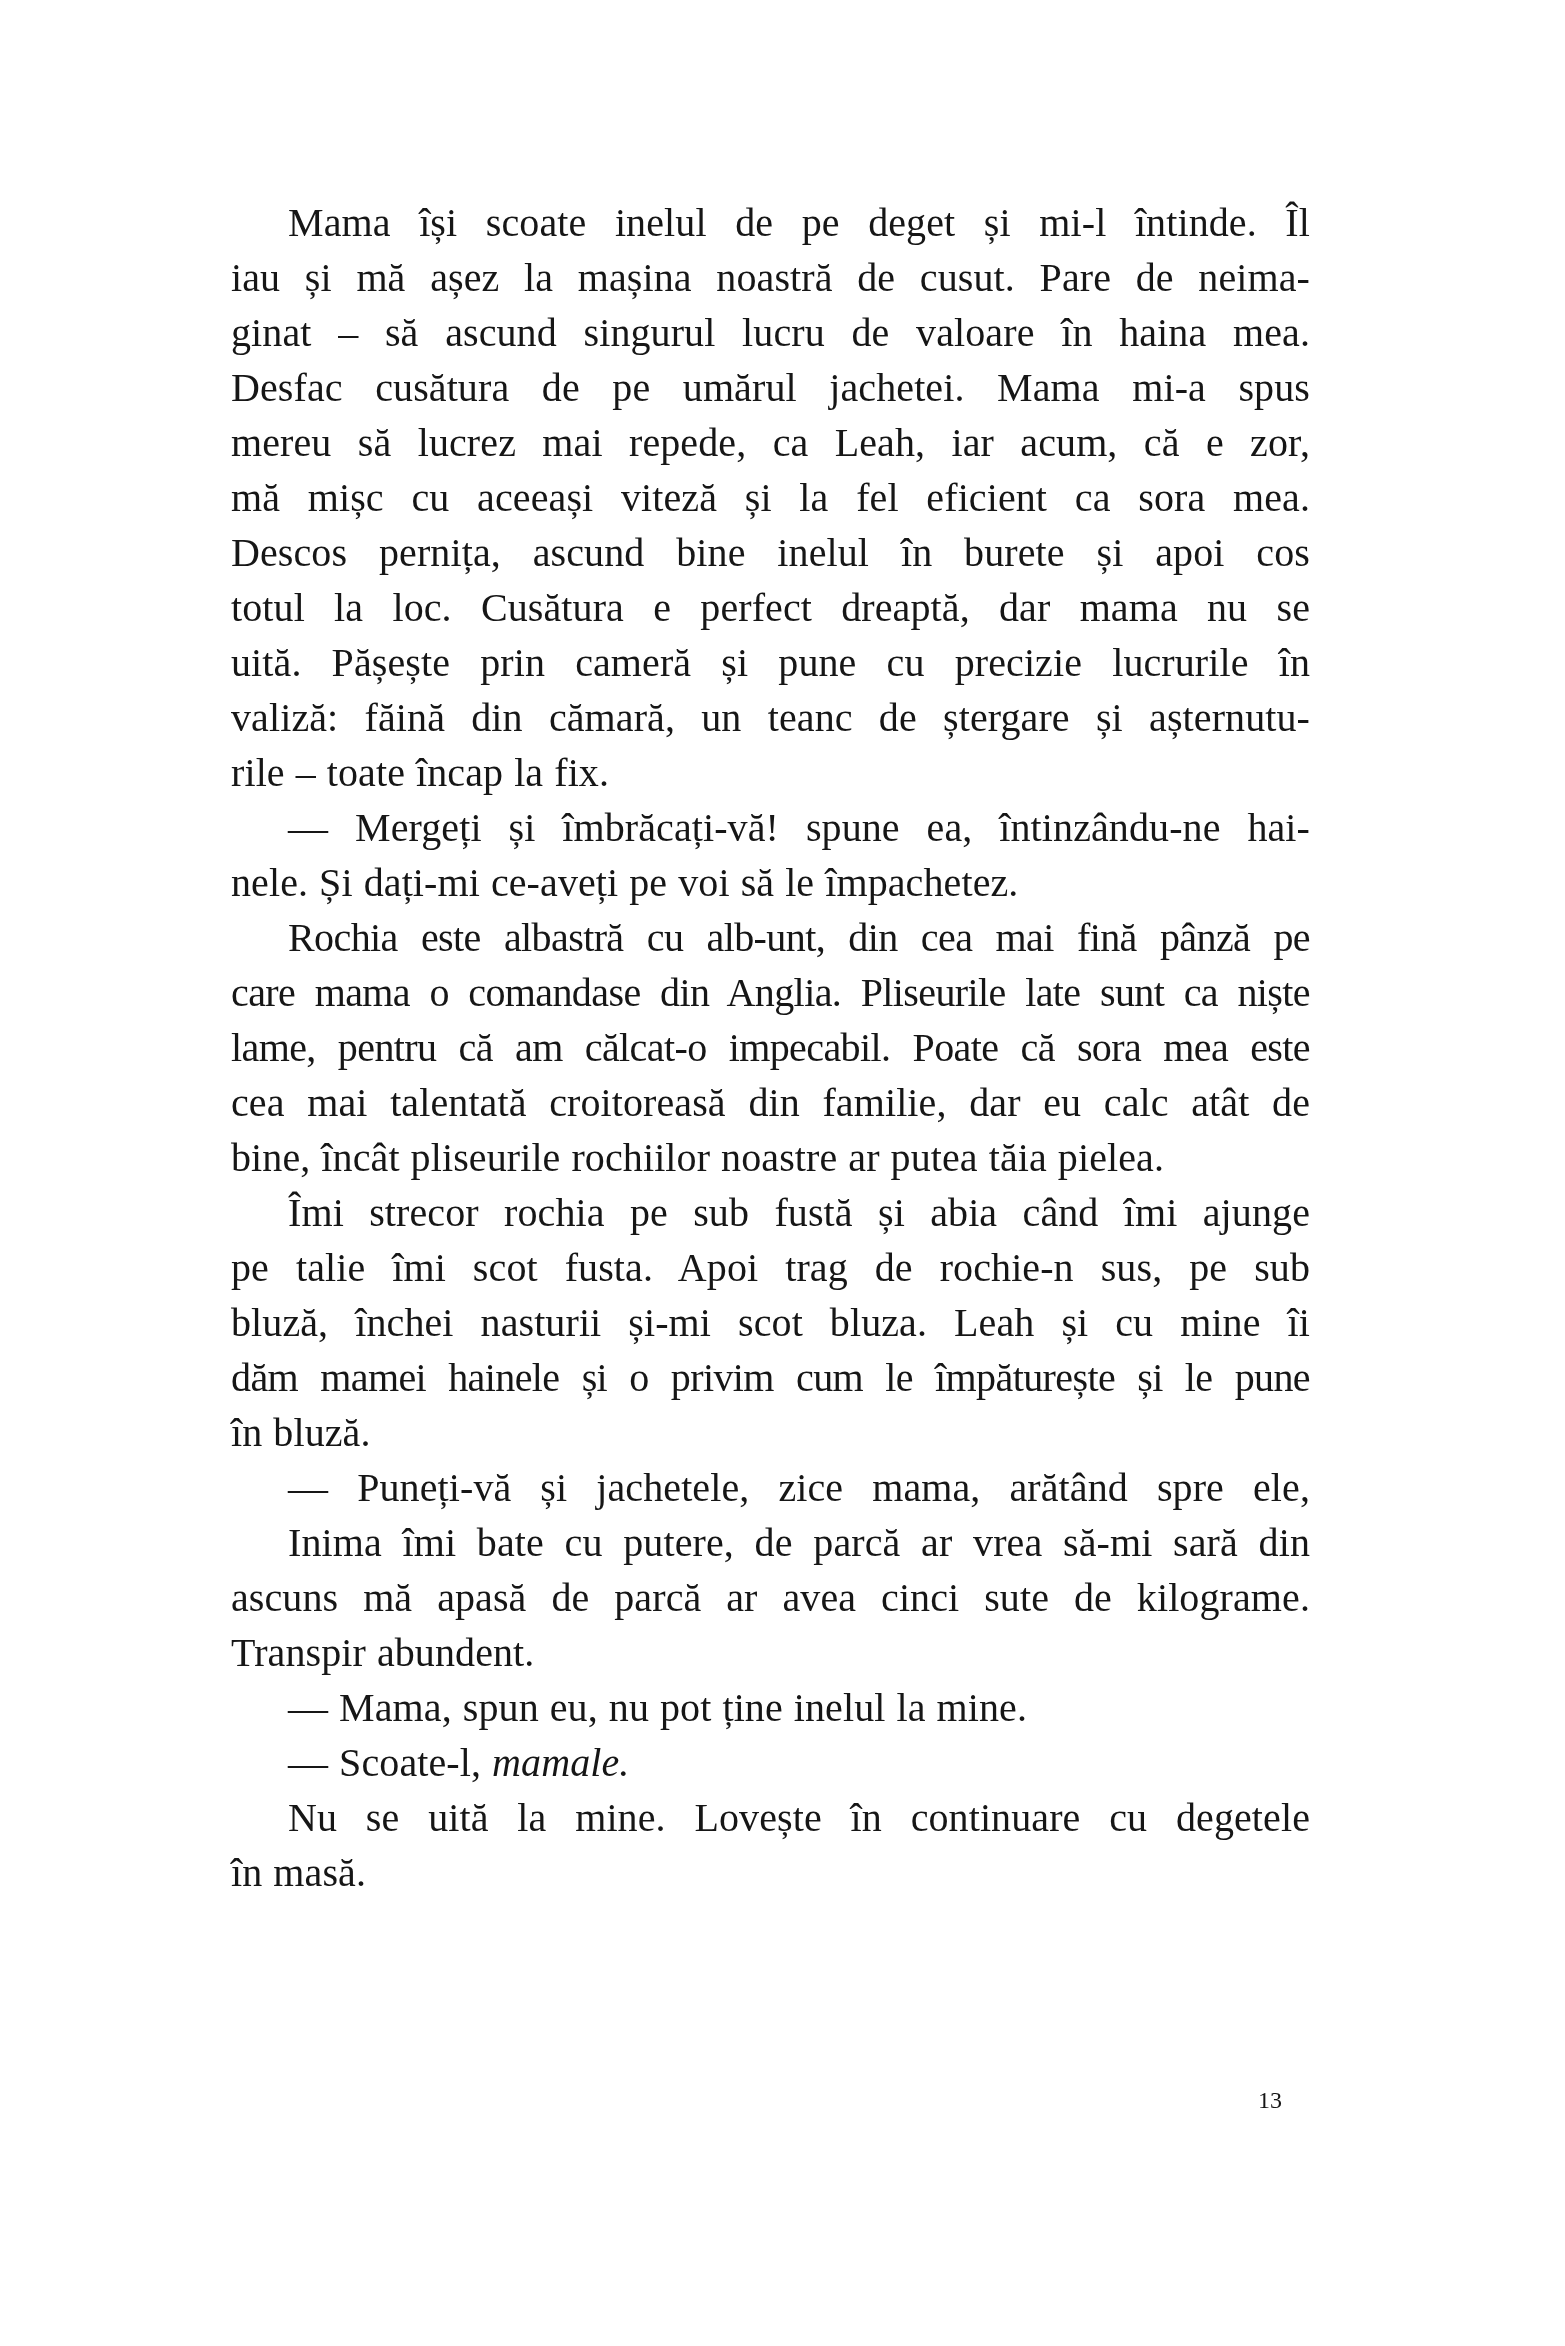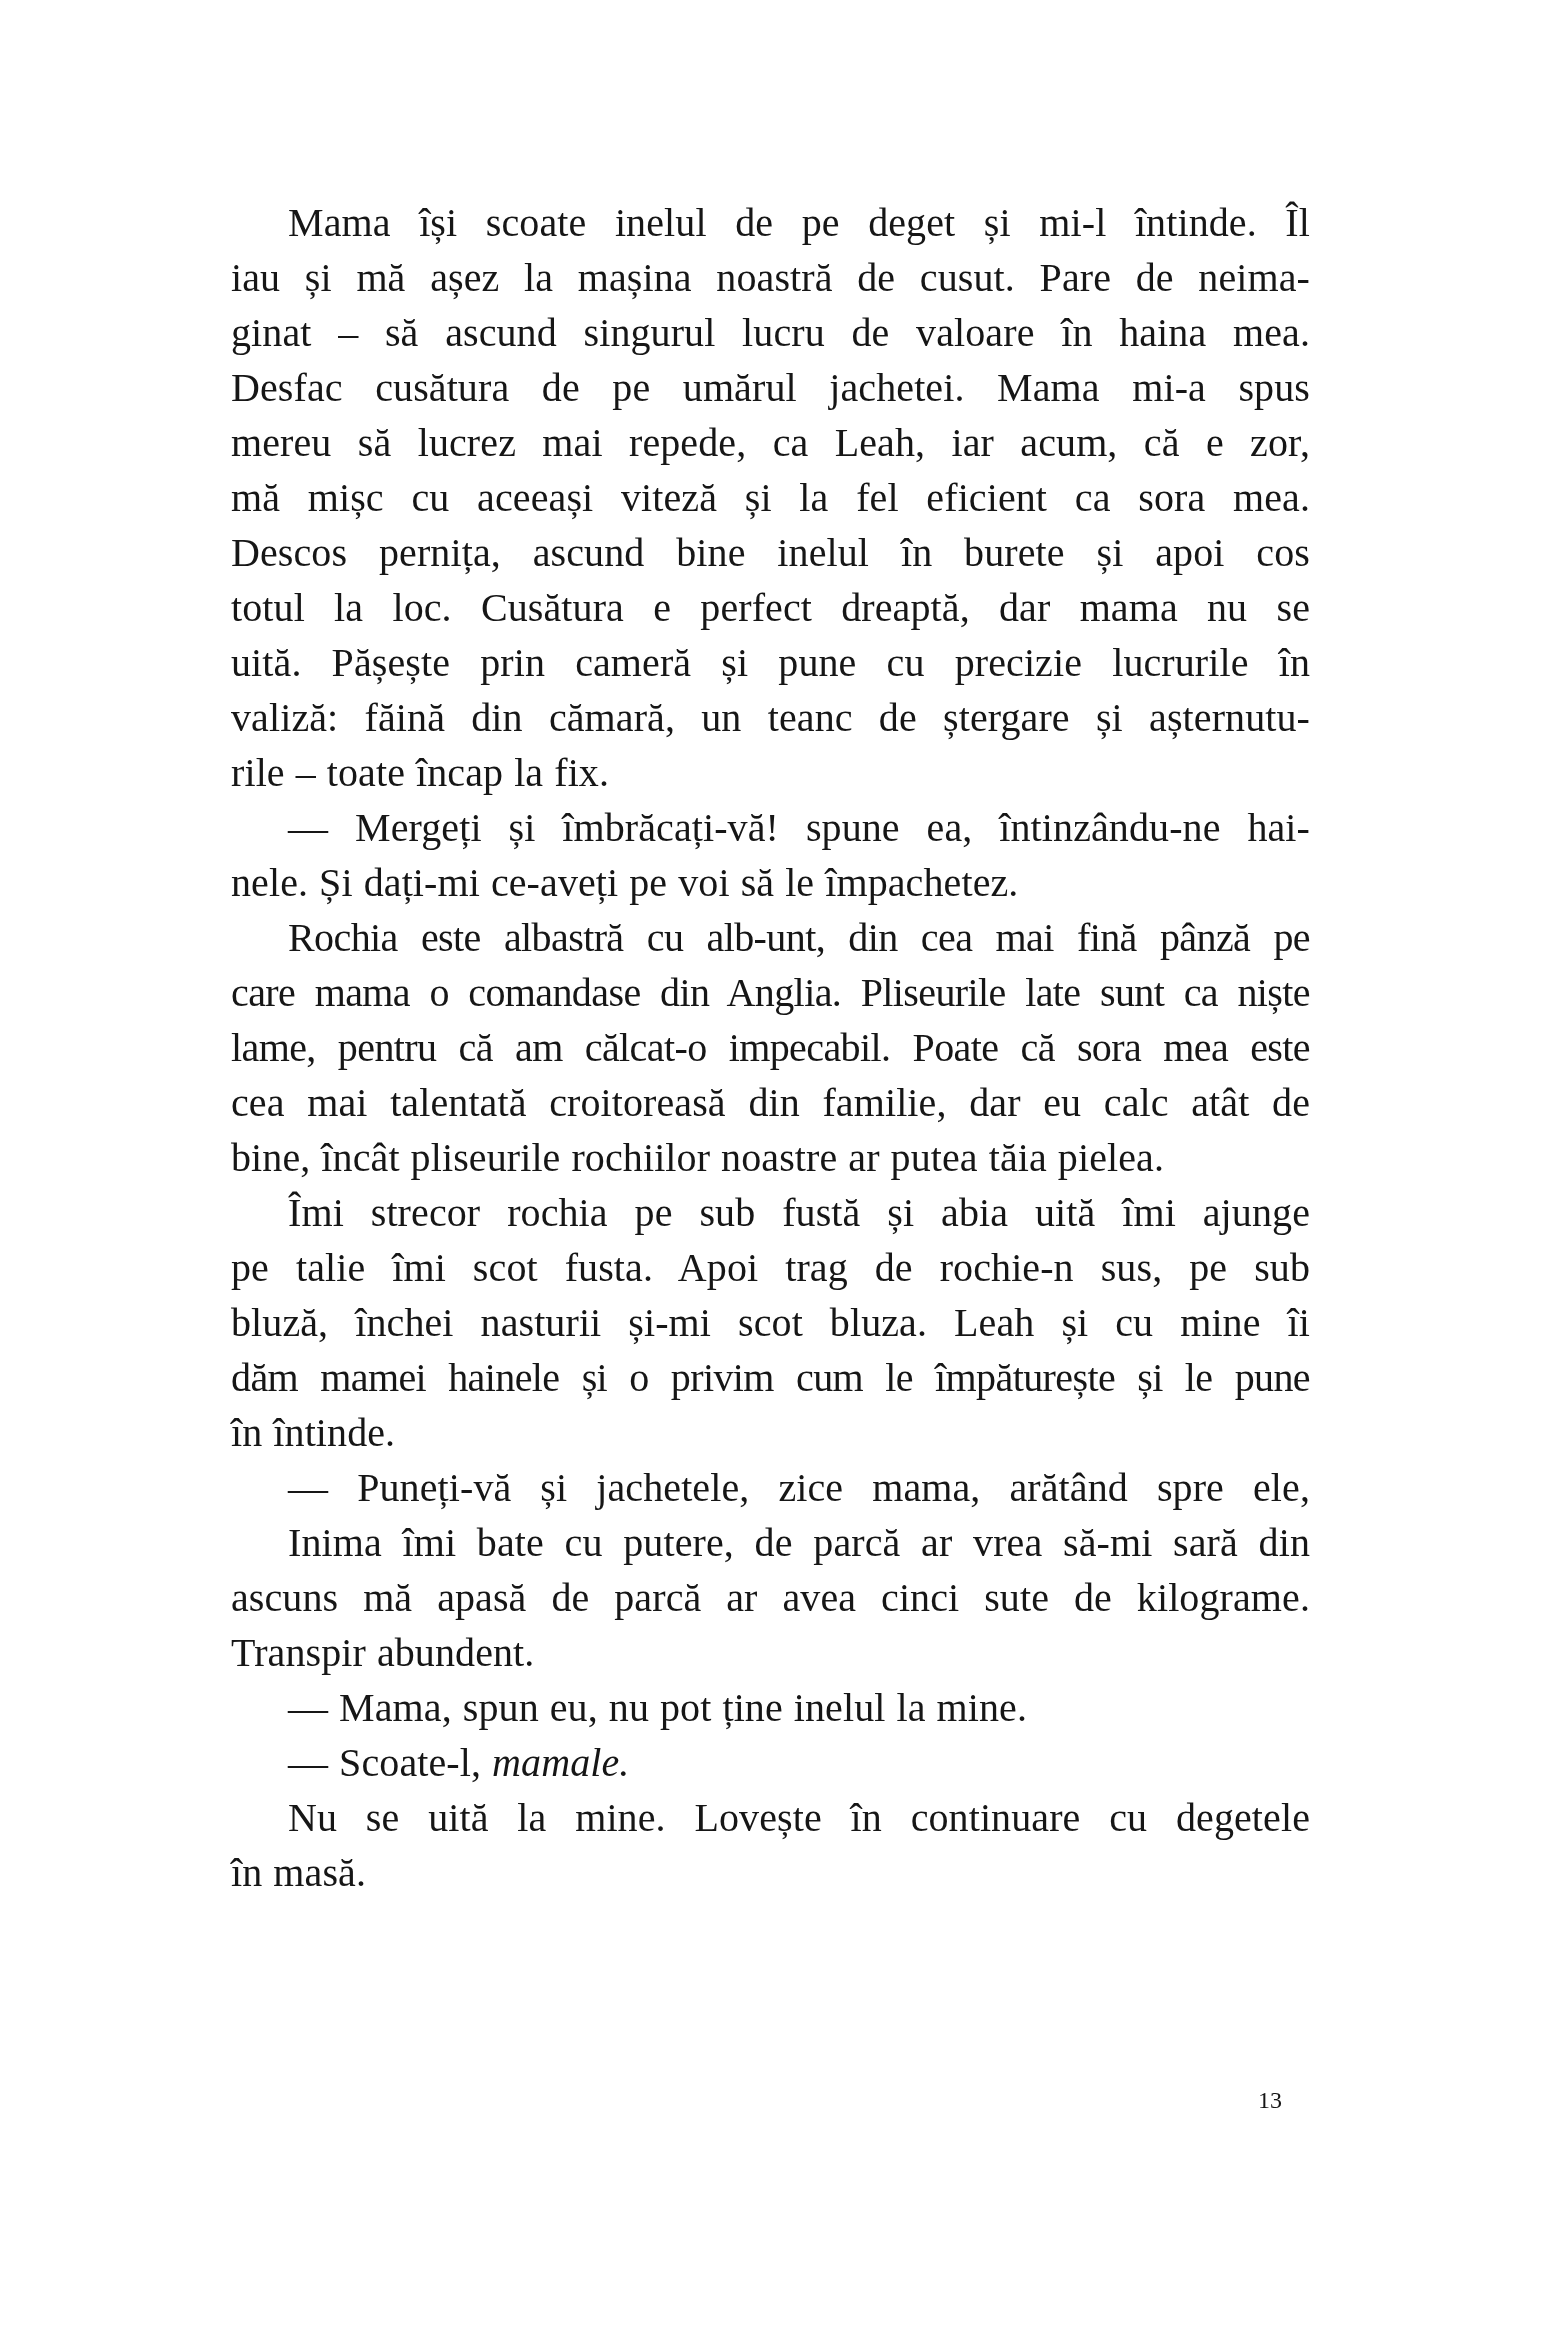--- a/index.html
+++ b/index.html
@@ -76,25 +76,25 @@
       <div class="line just"><span>uită. Pășește prin cameră și pune cu precizie lucrurile în</span></div>
       <div class="line just"><span>valiză: făină din cămară, un teanc de ștergare și așternutu-</span></div>
       <div class="line"><span>rile – toate încap la fix.</span></div>
       <div class="line indent just"><span>— Mergeți și îmbrăcați-vă! spune ea, întinzându-ne hai-</span></div>
       <div class="line"><span>nele. Și dați-mi ce-aveți pe voi să le împachetez.</span></div>
       <div class="line indent just tight"><span>Rochia este albastră cu alb-unt, din cea mai fină pânză pe</span></div>
       <div class="line just tight"><span>care mama o comandase din Anglia. Pliseurile late sunt ca niște</span></div>
       <div class="line just tight"><span>lame, pentru că am călcat-o impecabil. Poate că sora mea este</span></div>
       <div class="line just"><span>cea mai talentată croitoreasă din familie, dar eu calc atât de</span></div>
       <div class="line"><span>bine, încât pliseurile rochiilor noastre ar putea tăia pielea.</span></div>
-      <div class="line indent just"><span>Îmi strecor rochia pe sub fustă și abia uită îmi ajunge</span></div>
+      <div class="line indent just"><span>Îmi strecor rochia pe sub fustă și abia când îmi ajunge</span></div>
       <div class="line just"><span>pe talie îmi scot fusta. Apoi trag de rochie-n sus, pe sub</span></div>
       <div class="line just"><span>bluză, închei nasturii și-mi scot bluza. Leah și cu mine îi</span></div>
       <div class="line just tight"><span>dăm mamei hainele și o privim cum le împăturește și le pune</span></div>
-      <div class="line"><span>în întinde.</span></div>
+      <div class="line"><span>în bluză.</span></div>
       <div class="line indent just"><span>— Puneți-vă și jachetele, zice mama, arătând spre ele,</span></div>
       <div class="line indent just"><span>Inima îmi bate cu putere, de parcă ar vrea să-mi sară din</span></div>
       <div class="line just"><span>ascuns mă apasă de parcă ar avea cinci sute de kilograme.</span></div>
       <div class="line"><span>Transpir abundent.</span></div>
       <div class="line indent"><span>— Mama, spun eu, nu pot ține inelul la mine.</span></div>
       <div class="line indent"><span>— Scoate-l, </span><i>mamale.</i></div>
       <div class="line indent just"><span>Nu se uită la mine. Lovește în continuare cu degetele</span></div>
       <div class="line"><span>în masă.</span></div>
     </div>
   <div class="folio">13</div>

